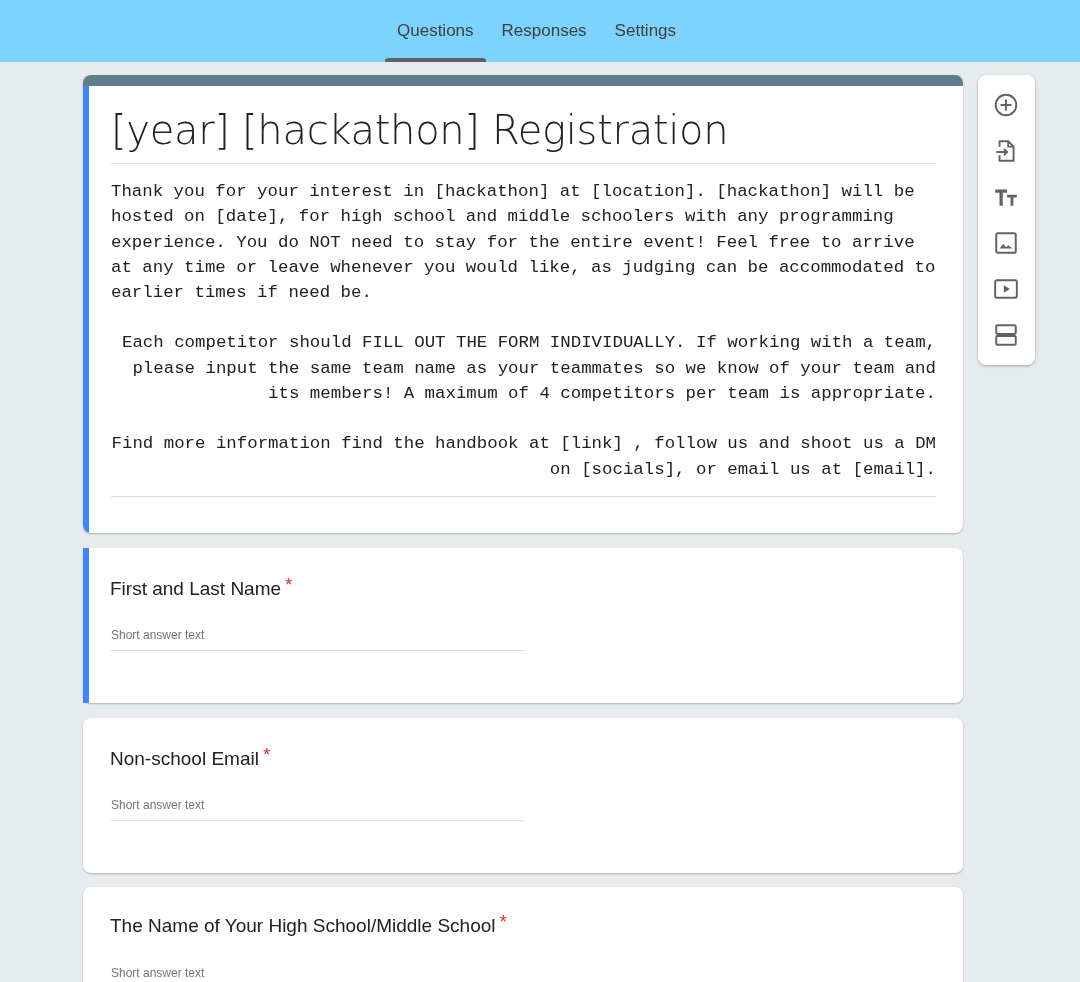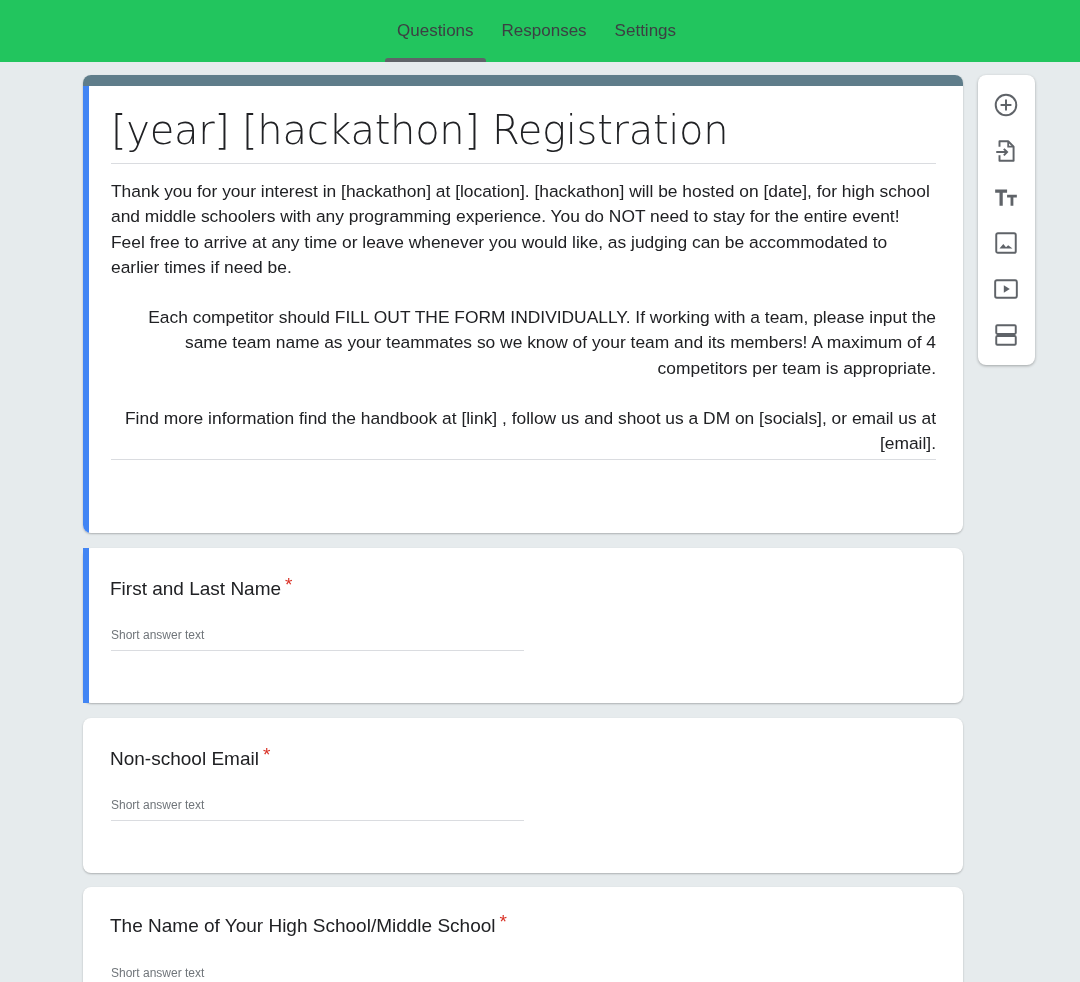--- a/index.html
+++ b/index.html
@@ -1,33 +1,33 @@
 <!DOCTYPE html>
 <html><head>
 <meta charset="utf-8">
 <style>
   * { box-sizing: border-box; margin: 0; padding: 0; }
   html, body { width: 1080px; height: 982px; overflow: hidden; }
   body { background: #e6ebed; font-family: "Liberation Sans", sans-serif; position: relative; }
 
-  .topbar { position: absolute; left: 0; top: 0; width: 1080px; height: 62px; background: #22c55e; }
+  .topbar { position: absolute; left: 0; top: 0; width: 1080px; height: 62px; background: #7dd3fc; }
   .tabs { position: absolute; top: 0; left: 385px; height: 62px; display: flex; }
   .tab { height: 62px; display: flex; align-items: center; padding: 0 12px; font-size: 17px; color: #3c4043; position: relative; cursor: pointer; }
   .tab.active { color: #3c4043; }
   .tab.active::after { content: ""; position: absolute; left: 0; right: 0; bottom: 0; height: 4px; background: #5f6368; border-radius: 3px 3px 0 0; }
   .tab + .tab { margin-left: 4px; }
 
   .card { position: absolute; left: 83px; width: 880px; background: #ffffff; border-radius: 8px; box-shadow: 0 1px 2px rgba(0,0,0,0.25); }
   .header-card { top: 75px; height: 458px; overflow: hidden; }
   .header-card .topstrip { position: absolute; left: 0; top: 0; right: 0; height: 11px; background: #5f7d8a; }
   .leftstrip { position: absolute; left: 0; top: 0; bottom: 0; width: 6px; background: #4285f4; }
   .header-card .leftstrip { top: 11px; }
 
   .form-title { position: absolute; left: 28px; top: 32px; width: 825px; font-size: 40px; color: #202124; padding-bottom: 10px; border-bottom: 1px solid #dadce0; font-family: "DejaVu Sans", sans-serif; font-weight: 300; letter-spacing: -0.3px; white-space: nowrap; }
-  .form-desc { position: absolute; left: 28px; top: 104px; width: 825px; font-size: 17.4px; line-height: 25.3px; color: #202124; font-family: Liberation Sans, sans-serif; padding-bottom: 2px; border-bottom: 1px solid #dadce0; }
+  .form-desc { position: absolute; left: 28px; top: 104px; width: 825px; font-size: 17.4px; line-height: 25.3px; color: #202124; font-family: Liberation Mono, monospace; padding-bottom: 14px; border-bottom: 1px solid #dadce0; }
   .form-desc p { margin: 0; }
   .form-desc p + p { margin-top: 25px; text-align: right; }
   .form-desc .bold { font-weight: bold; }
 
   .q-card { height: 155px; }
   .q1 { top: 548px; }
   .q2 { top: 718px; }
   .q3 { top: 887px; height: 200px; }
   .q-title { position: absolute; left: 27px; top: 30px; font-size: 19px; color: #202124; font-family: "Liberation Sans", sans-serif; }
   .req { color: #d93025; margin-left: 4px; position: relative; top: -4px; }

